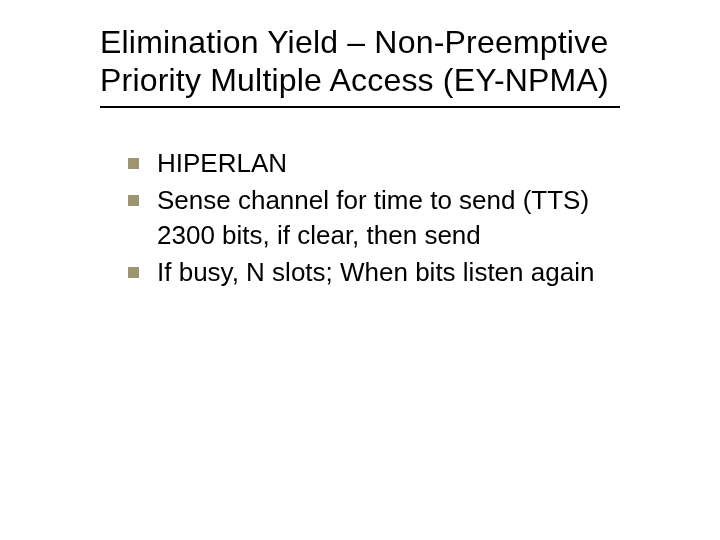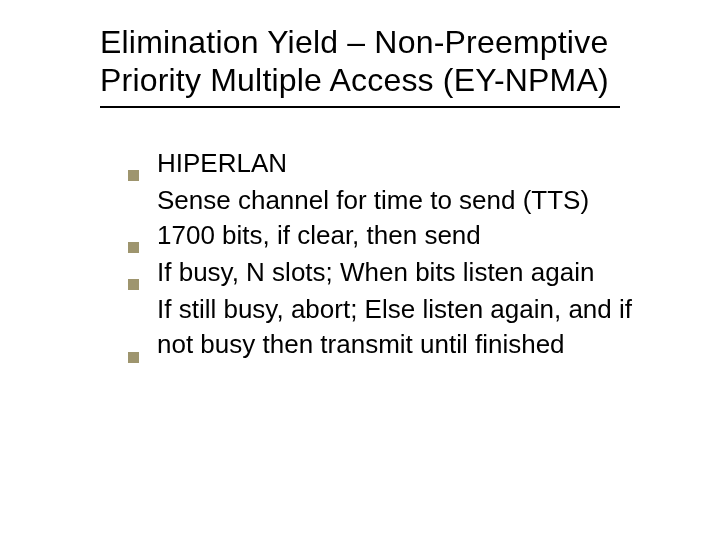--- a/index.html
+++ b/index.html
@@ -37,21 +37,21 @@
     background: #000000;
   }
   .body {
     position: absolute;
     left: 128px;
     top: 146px;
     width: 520px;
   }
   .item {
     display: flex;
-    align-items: flex-end;
+    align-items: flex-start;
     margin-bottom: 2px;
   }
   .bullet {
     flex: 0 0 auto;
     width: 11px;
     height: 11px;
     background: #9e956e;
     margin-top: 12px;
     margin-right: 18px;
   }
@@ -72,27 +72,23 @@
 
   <div class="body">
 
     <div class="item">
       <div class="bullet"></div>
       <div class="text">HIPERLAN</div>
     </div>
 
     <div class="item">
       <div class="bullet"></div>
-      <div class="text">Sense channel for time to send (TTS) 1700 bits, if clear, then send</div>
+      <div class="text">Sense channel for time to send (TTS) 2300 bits, if clear, then send</div>
     </div>
 
     <div class="item">
       <div class="bullet"></div>
       <div class="text">If busy, N slots;  When bits listen again</div>
     </div>
 
-    <div class="item">
-      <div class="bullet"></div>
-      <div class="text">If still busy, abort; Else listen again, and if not busy then transmit until finished</div>
-    </div>
 
   </div>
 </div>
 
 </body></html>

